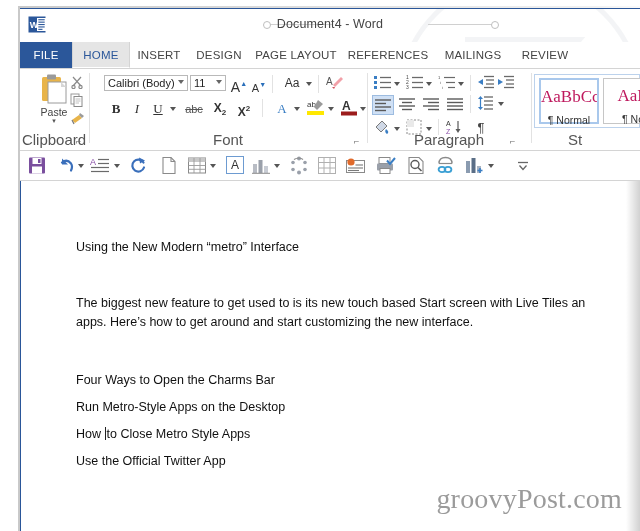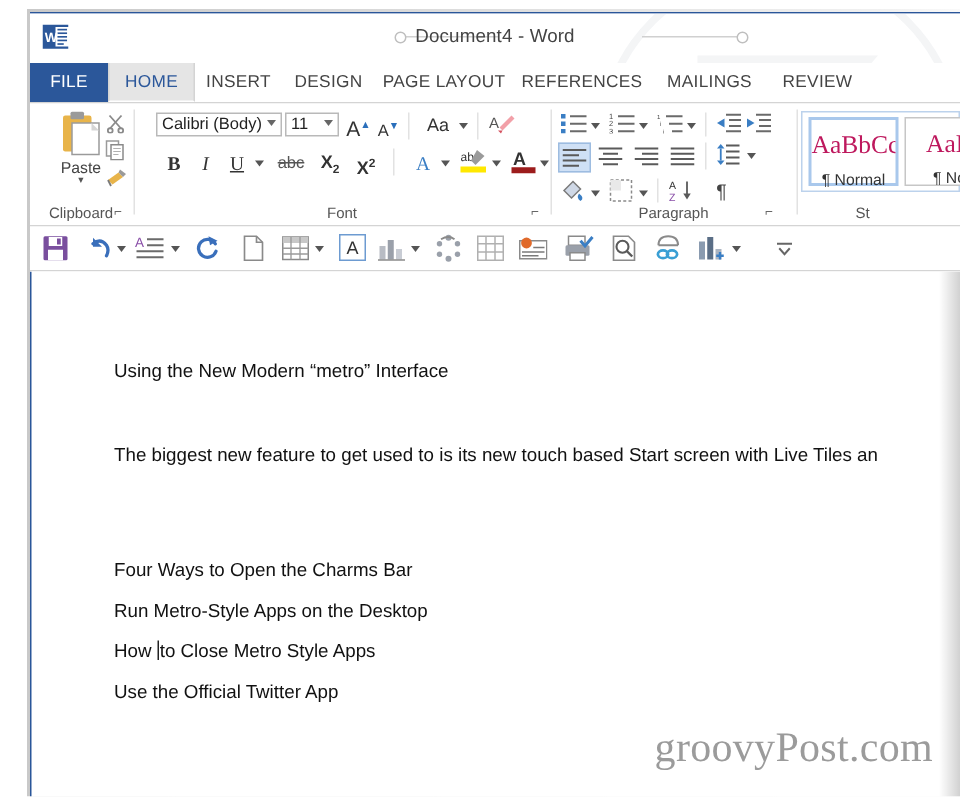--- a/index.html
+++ b/index.html
@@ -125,21 +125,21 @@
     border-bottom: 1px solid #d4d4d4;
   }
   .grp { position: absolute; top: 0; height: 81px; }
   .grp-sep {
     position: absolute; top: 4px;
     width: 1px; height: 70px;
     background: #e2e2e2;
   }
   .grp-label {
     position: absolute; bottom: 2px;
-    font-size: 10px; color: #555555;
+    font-size: 15px; color: #555555;
     text-align: center; width: 100%;
   }
   .dlg-launch {
     position: absolute; bottom: 4px;
     width: 9px; height: 9px;
     font-size: 9px; color: #666;
     line-height: 9px;
   }
   .dlg-launch::before { content: "⌐"; }
 
@@ -764,20 +764,21 @@
       </svg>
     </div>
 
     <div class="canvas">
       <div class="page">
         <div class="page-left-edge"></div>
 
         <div class="doc-para" style="left:56px;top:57px;width:520px;">Using the New Modern “metro” Interface</div>
 
         <div class="doc-para" style="left:56px;top:113px;width:560px;">The biggest new feature to get used to is its new touch based Start screen with Live Tiles an</div>
+        <div class="doc-para" style="left:56px;top:132px;width:560px;">apps. Here’s how to get around and start customizing the new interface.</div>
 
         <div class="doc-para" style="left:56px;top:190px;">Four Ways to Open the Charms Bar</div>
         <div class="doc-para" style="left:56px;top:217px;">Run Metro-Style Apps on the Desktop</div>
 
         <div class="doc-para" style="left:56px;top:244px;"><span>How </span><span class="caret-text"></span><span>to Close Metro Style Apps</span></div>
 
         <div class="doc-para" style="left:56px;top:271px;">Use the Official Twitter App</div>
 
         <div class="watermark">groovyPost.com</div>
       </div>

